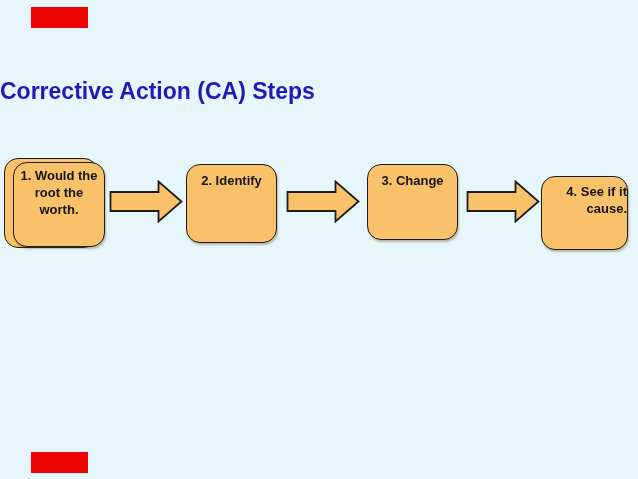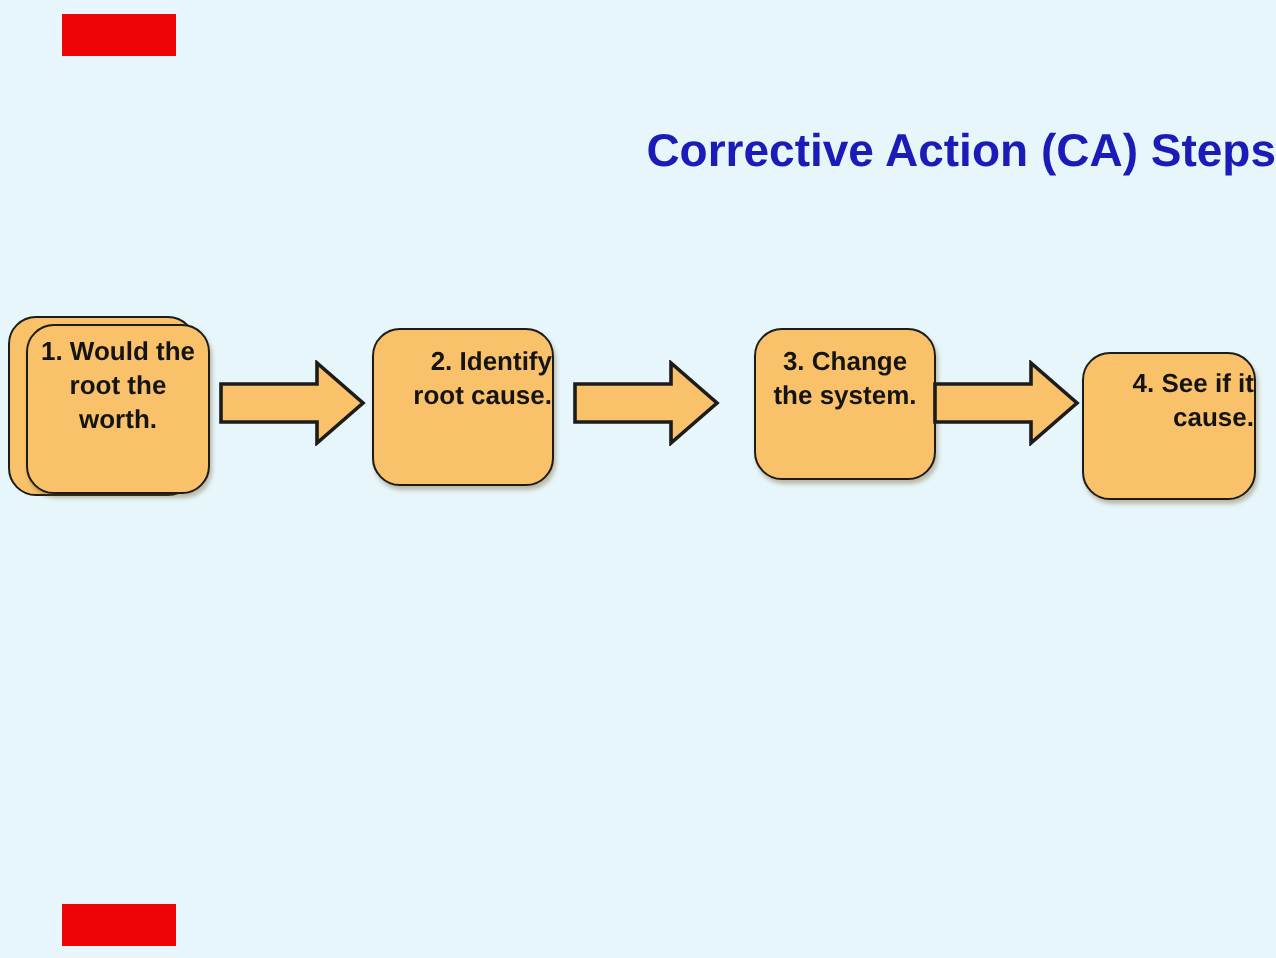--- a/index.html
+++ b/index.html
@@ -12,23 +12,23 @@
   }
   .red-bar{
     position:absolute;
     width:57px;height:21px;
     background:#EE0404;
   }
   .red-bar.top{left:31px;top:7px;}
   .red-bar.bottom{left:31px;top:452px;}
   .title{
     position:absolute;
-    left:0;top:62px;width:100%;
+    left:0;top:78px;width:100%;
     margin:0;
-    text-align:right;
+    text-align:left;
     font-size:23px;
     font-weight:bold;
     color:#1B1BB7;
     letter-spacing:0px;
   }
   .step{
     position:absolute;
     box-sizing:border-box;
     background:#F9C169;
     border:1.6px solid #1C1C1C;
@@ -45,22 +45,22 @@
   .step-back{
     position:absolute;
     box-sizing:border-box;
     background:#F9C169;
     border:1.6px solid #1C1C1C;
     border-radius:14px;
     left:4px;top:158px;width:94px;height:90px;
     z-index:1;
   }
   #step1{left:13px;top:162px;width:92px;height:85px;padding-top:4px;}
-  #step2{left:186px;top:164px;width:91px;height:79px;padding-top:7px;text-align:right;}
-  #step3{left:377px;top:164px;width:91px;height:76px;padding-top:7px;}
+  #step2{left:186px;top:164px;width:91px;height:79px;padding-top:7px;}
+  #step3{left:367px;top:164px;width:91px;height:76px;padding-top:7px;}
   #step4{left:541px;top:176px;width:87px;height:74px;padding-top:6px;text-align:right;}
   .arrow{
     position:absolute;
     top:179.5px;
     z-index:2;
   }
   #arrow1{left:108.5px;}
   #arrow2{left:285.5px;}
   #arrow3{left:465.5px;}
   .arrow polygon{
@@ -87,30 +87,28 @@
     <div class="line">root the</div>
     <div class="line">worth.</div>
   </div>
 
   <svg class="arrow" id="arrow1" width="74" height="43" viewBox="-1.5 -1.5 74 43">
     <polygon points="0,10.5 48,10.5 48,0 71,20 48,40 48,29.5 0,29.5"></polygon>
   </svg>
 
   <div class="step" id="step2">
     <div class="line">2. Identify</div>
-    <div class="line">root cause.</div>
   </div>
 
   <svg class="arrow" id="arrow2" width="74" height="43" viewBox="-1.5 -1.5 74 43">
     <polygon points="0,10.5 48,10.5 48,0 71,20 48,40 48,29.5 0,29.5"></polygon>
   </svg>
 
   <div class="step" id="step3">
     <div class="line">3. Change</div>
-    <div class="line">the system.</div>
   </div>
 
   <svg class="arrow" id="arrow3" width="74" height="43" viewBox="-1.5 -1.5 74 43">
     <polygon points="0,10.5 48,10.5 48,0 71,20 48,40 48,29.5 0,29.5"></polygon>
   </svg>
 
   <div class="step" id="step4">
     <div class="line">4. See if it</div>
     <div class="line">cause.</div>
   </div>

